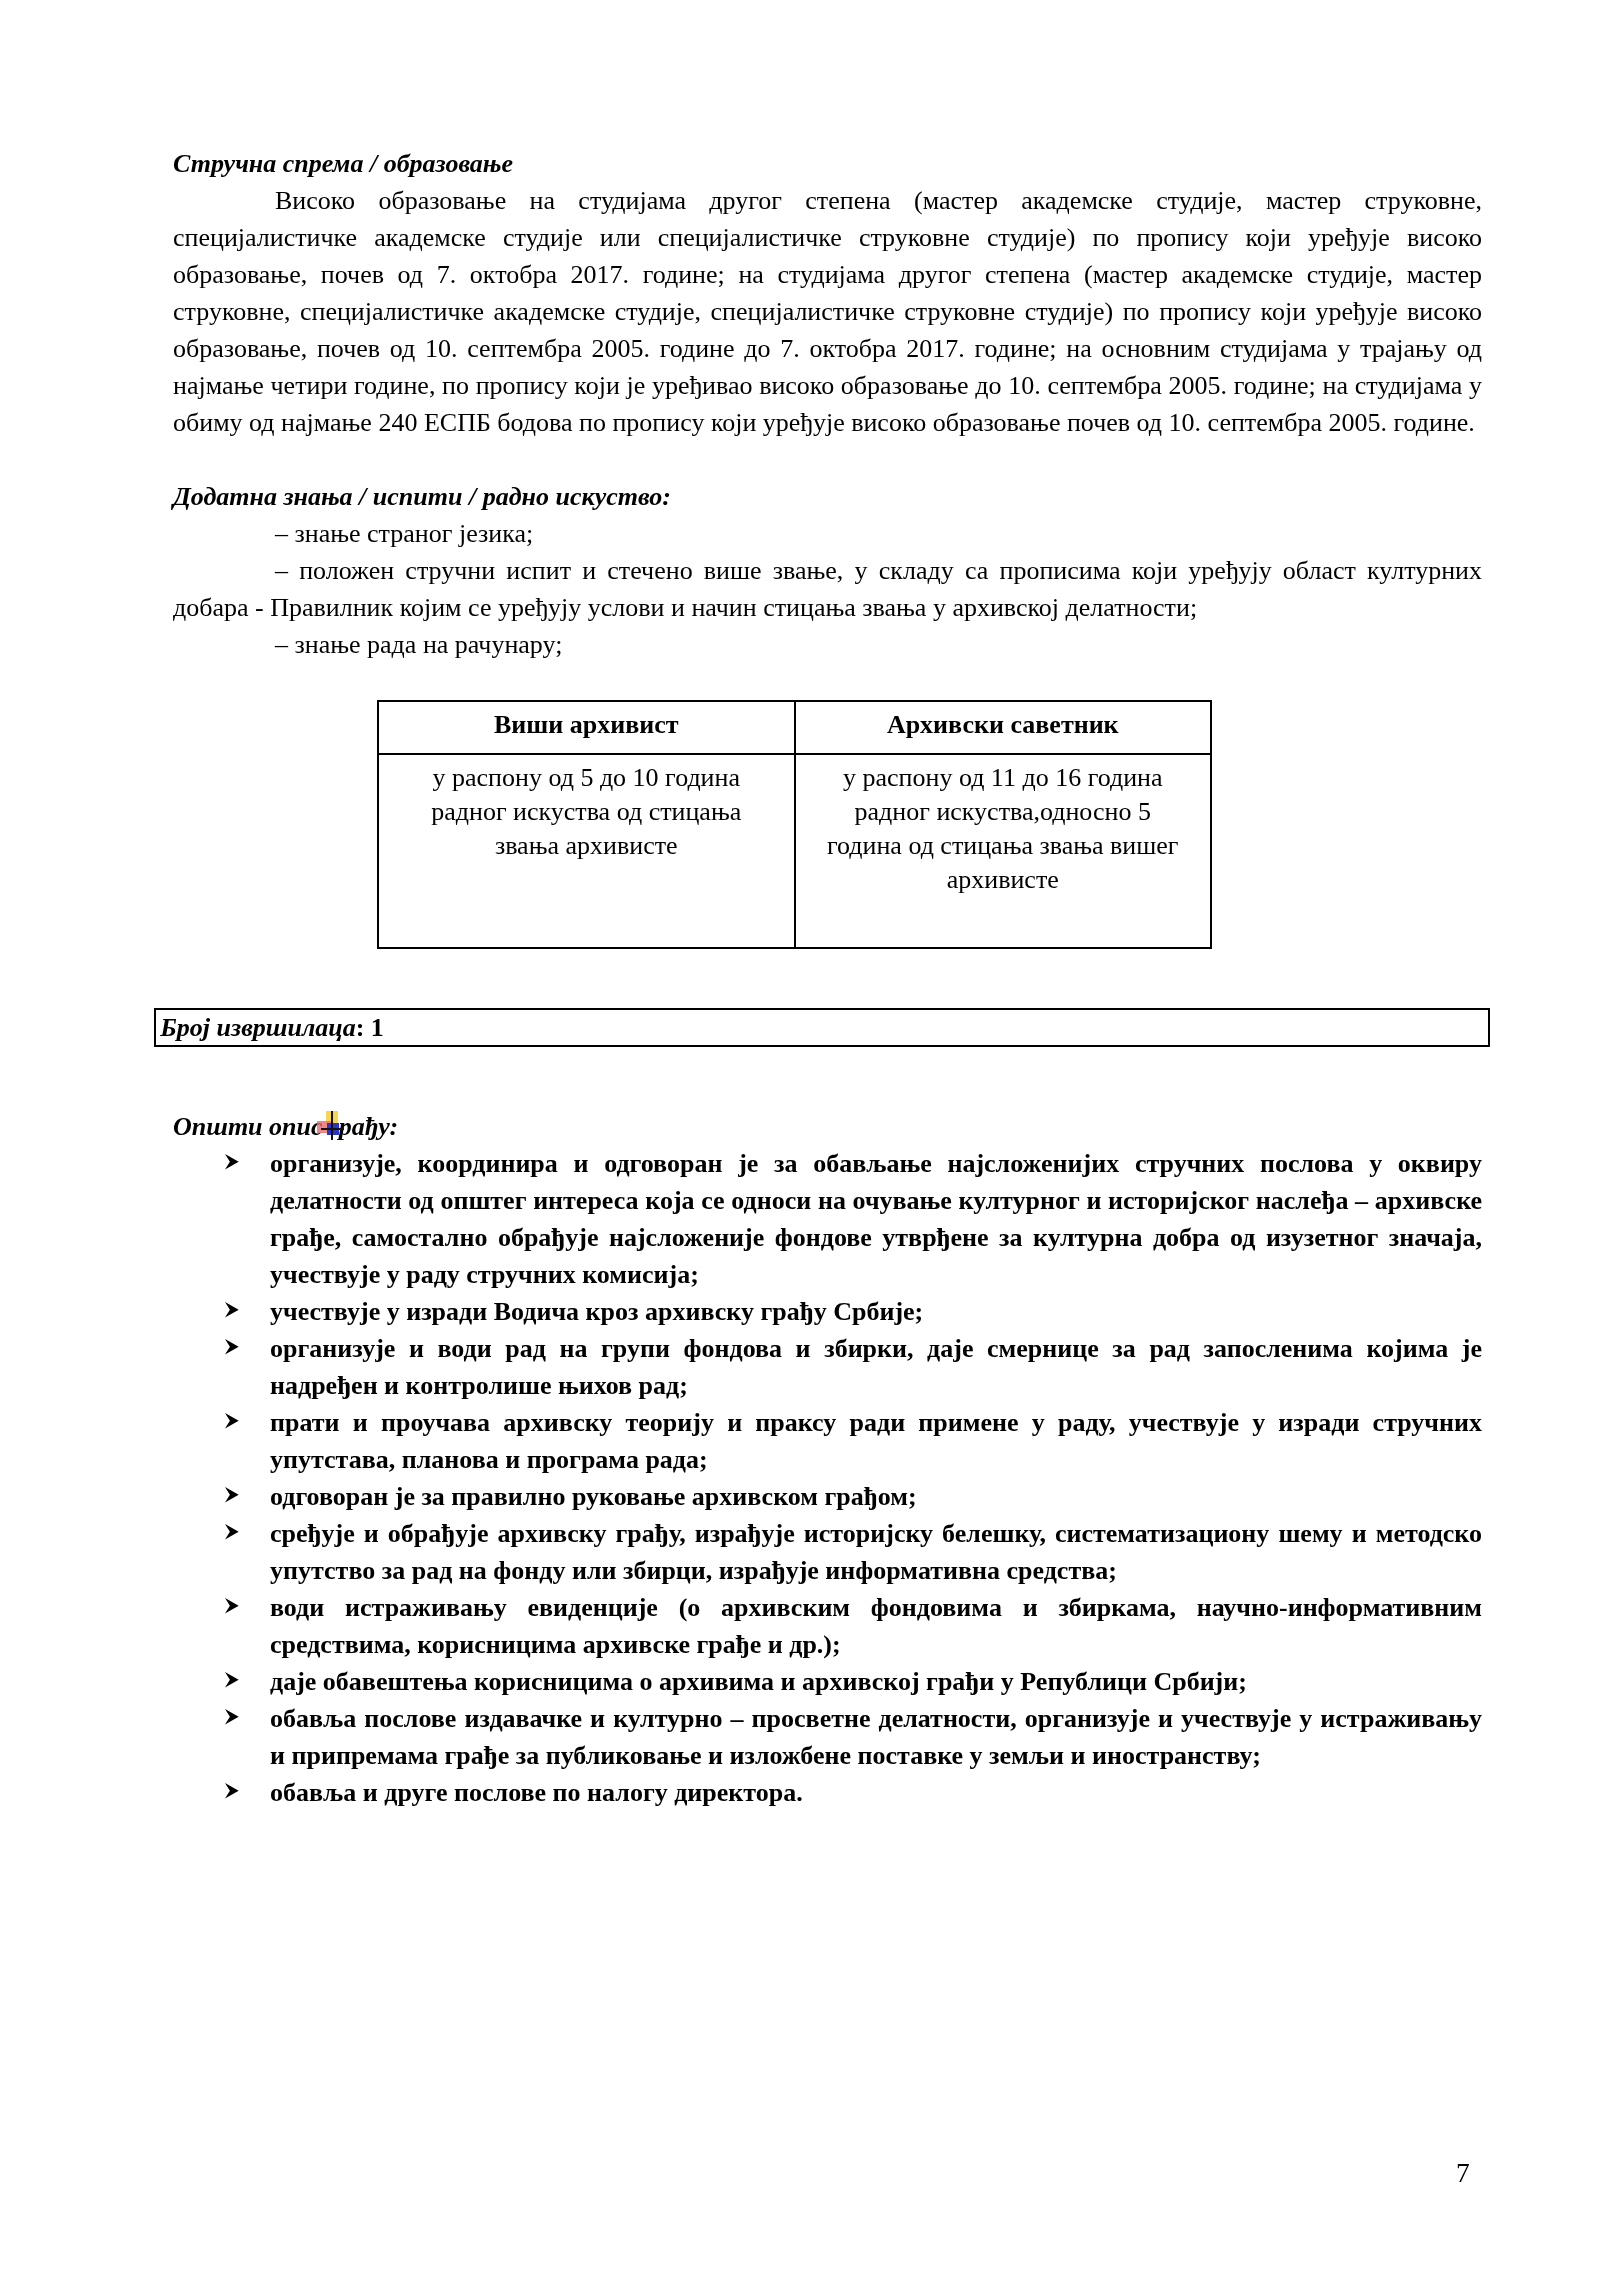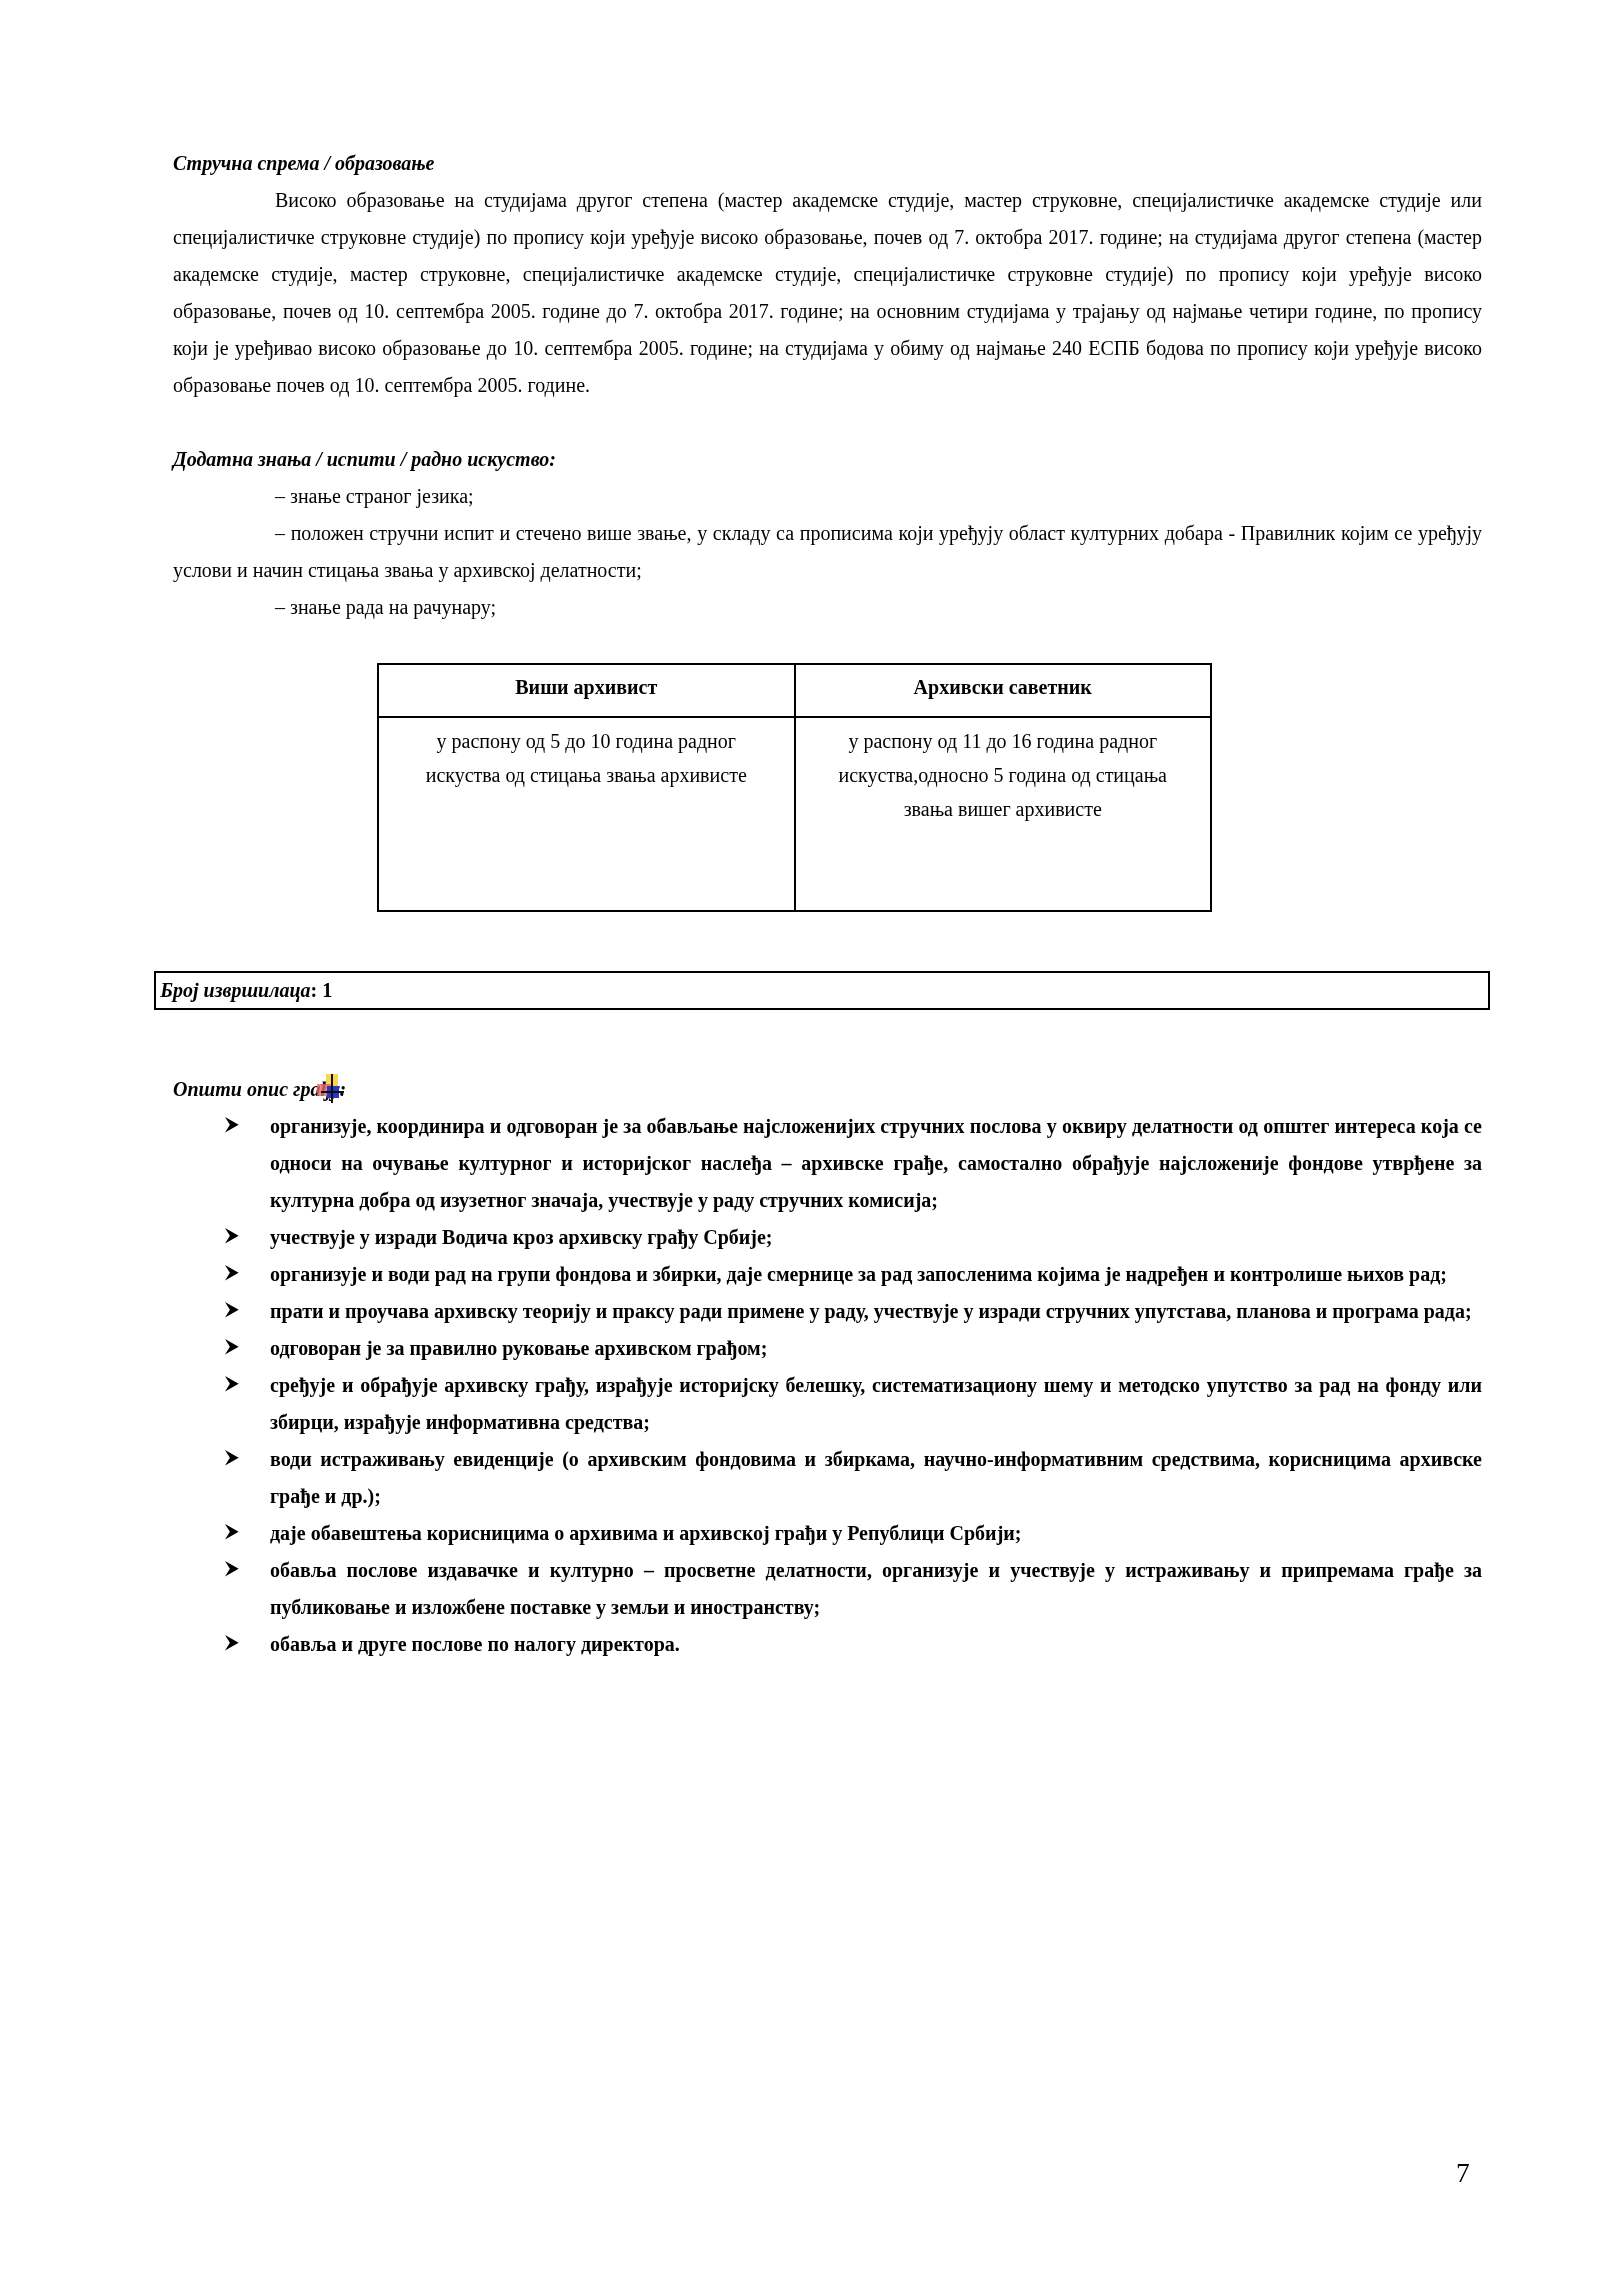--- a/index.html
+++ b/index.html
@@ -1,18 +1,18 @@
 <!DOCTYPE html>
 <html><head>
 <meta charset="utf-8">
 <style>
   html, body { margin: 0; padding: 0; background: #ffffff; }
   body { width: 1621px; height: 2293px; position: relative; overflow: hidden;
          font-family: "Liberation Serif", "DejaVu Serif", serif; color: #000; }
-  .page { position: absolute; left: 173px; top: 145px; width: 1309px; font-size: 20px; line-height: 37px; }
+  .page { position: absolute; left: 173px; top: 145px; width: 1309px; font-size: 26px; line-height: 37px; }
   .ital-head { font-weight: bold; font-style: italic; }
   .para { text-align: justify; margin: 0; }
   .indent { text-indent: 102px; }
   .section-gap { height: 37px; }
   .dash-line { margin: 0; text-align: justify; text-indent: 102px; }
   .grade-table { margin: 37px auto 0 auto; border-collapse: collapse; width: 835px; position: relative; left: -33px; }
   .grade-table th, .grade-table td { border: 2px solid #000; text-align: center; vertical-align: top; width: 50%; padding: 3.9px 29px; }
   .grade-table th { font-weight: bold; height: 43px; padding-top: 3.9px; }
   .grade-table td { height: 182px; padding-top: 5.9px; line-height: 34px; }
   .count-box { margin: 59px 0 4px -18.6px; width: 1328px; border: 2.9px solid #000; height: 35px; line-height: 35px; padding-left: 3.9px; box-sizing: content-box; font-family: Liberation Serif, serif; }

